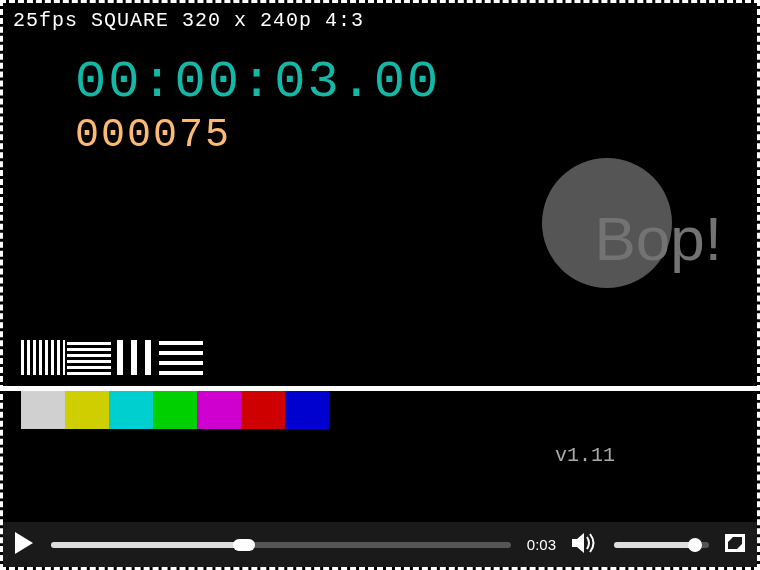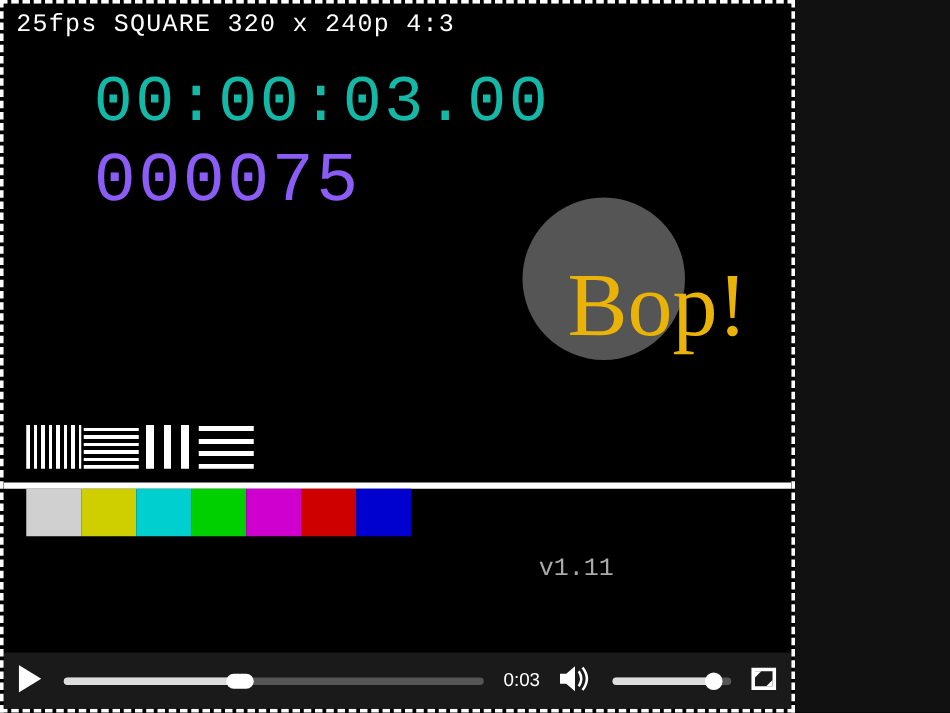--- a/index.html
+++ b/index.html
@@ -1,23 +1,23 @@
 <!DOCTYPE html>
 <html><head>
 <meta charset="utf-8">
 <style>
 *{margin:0;padding:0;box-sizing:border-box}
 body{background:#111;width:760px;height:570px;overflow:hidden;font-family:monospace}
-.container{width:636px;height:570px;position:relative;border:3px dashed #fff;background:#000}
+.container{width:760px;height:570px;position:relative;border:3px dashed #fff;background:#000}
 .video-area{position:absolute;top:0;left:0;right:0;bottom:45px;background:#000;overflow:hidden}
 .meta-text{position:absolute;top:6px;left:10px;color:#fff;font-size:20px;font-family:'Courier New',monospace;letter-spacing:1px}
 .timecode{position:absolute;top:50px;left:72px;color:#14b8a6;font-size:52px;font-family:'Courier New',monospace;letter-spacing:2px}
-.framecount{position:absolute;top:110px;left:72px;color:#8b5cf6;font-size:56px;font-family:'Courier New',monospace;letter-spacing:2px}
+.framecount{position:absolute;top:110px;left:72px;color:#fdba74;font-size:40px;font-family:'Courier New',monospace;letter-spacing:2px}
 .circle{position:absolute;top:155px;right:85px;width:130px;height:130px;border-radius:50%;background:#555}
-.boptext{position:absolute;top:200px;right:35px;color:#eab308;font-size:72px;font-family:Liberation Serif, serif;font-weight:normal}
+.boptext{position:absolute;top:200px;right:35px;color:#737373;font-size:62px;font-family:Liberation Sans, sans-serif;font-weight:normal}
 .pattern-row{position:absolute;top:337px;left:18px;display:flex;gap:2px}
 .pattern{width:44px;height:35px;background:#000}
 .p1{background:repeating-linear-gradient(90deg,#fff 0 3px,#000 3px 6px)}
 .p2{background:repeating-linear-gradient(0deg,#fff 0 3px,#000 3px 6px)}
 .p3{background:repeating-linear-gradient(90deg,#000 0 4px,#fff 4px 10px,#000 10px 14px)}
 .p4{background:repeating-linear-gradient(0deg,#fff 0 4px,#000 4px 10px)}
 .hline{position:absolute;top:383px;left:0;right:0;height:5px;background:#fff}
 .colorbars{position:absolute;top:388px;left:18px;display:flex}
 .bar{width:44px;height:38px}
 .version{position:absolute;bottom:55px;right:142px;color:#aaa;font-size:20px;font-family:'Courier New',monospace}

